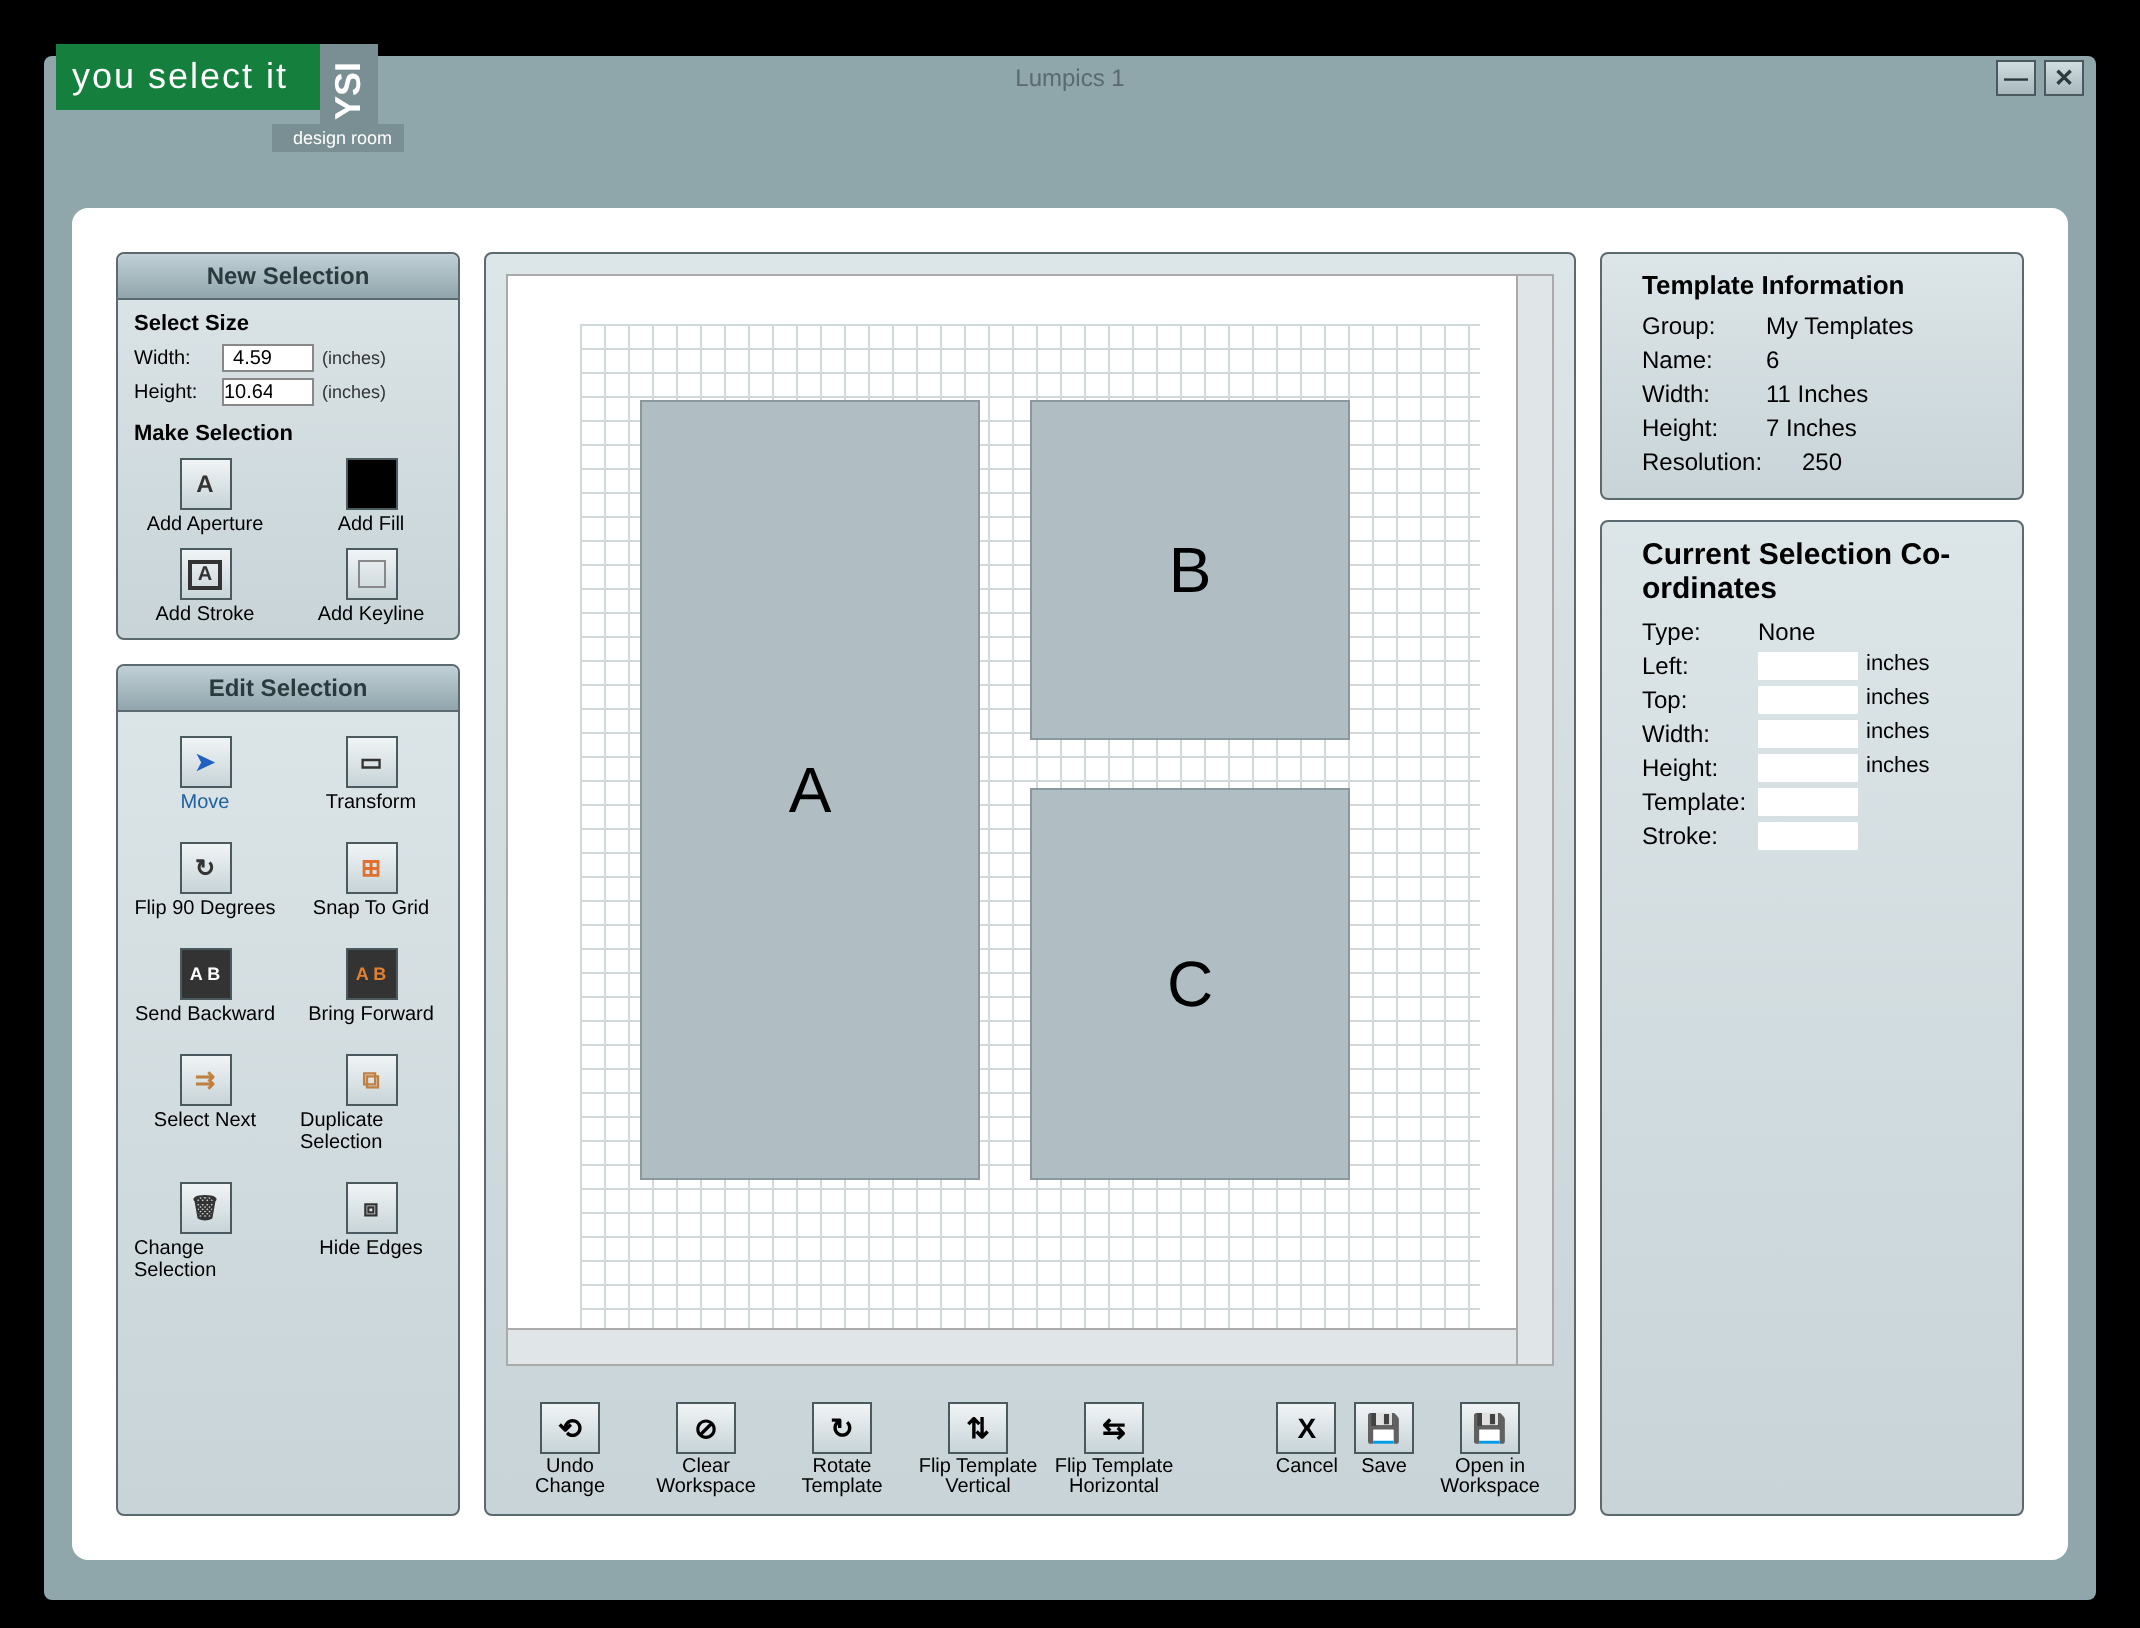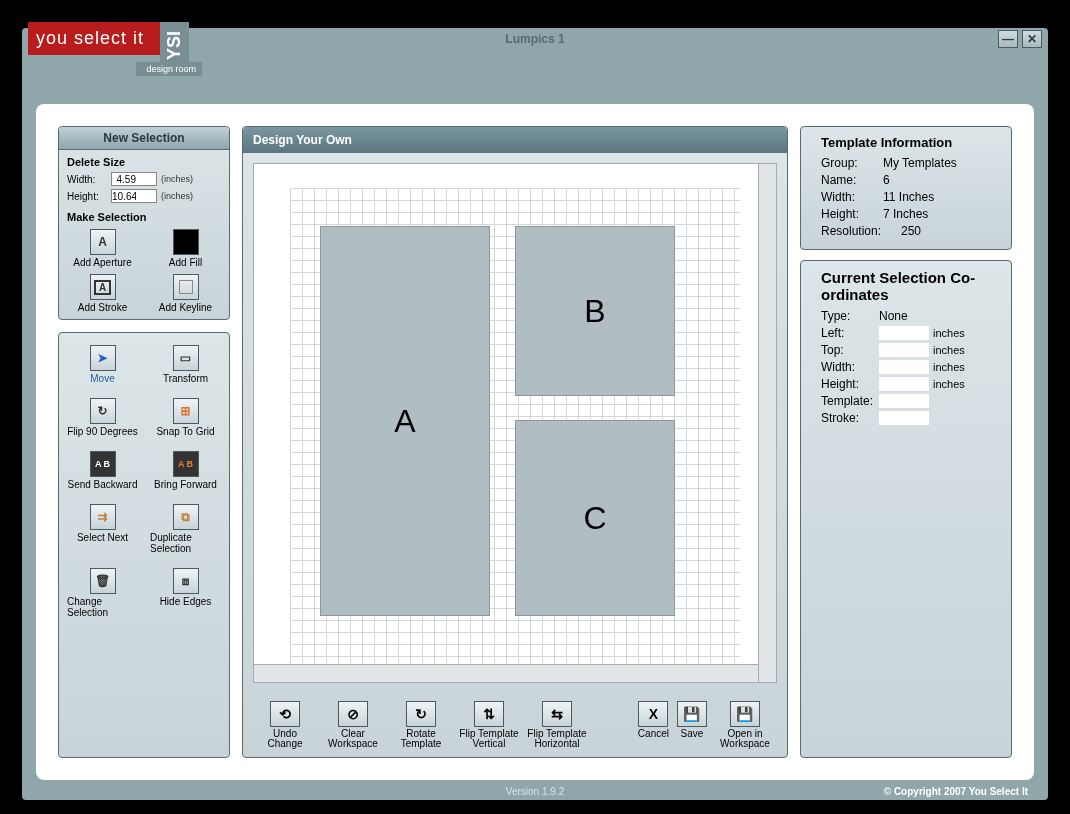--- a/index.html
+++ b/index.html
@@ -1,25 +1,25 @@
 <!DOCTYPE html>
 <html><head>
 <meta charset="utf-8">
 <style>
 * { box-sizing: border-box; margin: 0; padding: 0; font-family: Arial, Helvetica, sans-serif; }
 body { background: #000; width: 1070px; height: 814px; overflow: hidden; }
 
 .window { position: absolute; left: 22px; top: 28px; width: 1026px; height: 772px; background: #8fa6ab; border-radius: 4px; }
 .titlebar { height: 22px; display: flex; align-items: center; justify-content: center; position: relative; }
-.titlebar-title { color: #5a6a6e; font-size: 12px; font-weight: bold; }
+.titlebar-title { color: #5a6a6e; font-size: 12px; font-weight: normal; }
 .titlebar-btns { position: absolute; right: 6px; top: 2px; display: flex; gap: 4px; }
 .tbtn { width: 20px; height: 18px; border: 1px solid #4a5a5e; background: linear-gradient(#d0dce0,#a8b8bc); display: flex; align-items: center; justify-content: center; font-size: 12px; font-weight: bold; color: #2a3a3e; cursor: pointer; }
 
 .logo-wrap { position: absolute; left: 6px; top: -6px; }
-.logo-main { background: #b91c1c; color: #fff; padding: 6px 16px 6px 8px; font-size: 18px; letter-spacing: 1px; display: inline-block; }
+.logo-main { background: #15803d; color: #fff; padding: 6px 16px 6px 8px; font-size: 18px; letter-spacing: 1px; display: inline-block; }
 .logo-ysi { background: #7a8f94; color: #fff; display: inline-block; padding: 2px 4px; font-size: 18px; font-weight: bold; writing-mode: vertical-lr; transform: rotate(180deg); vertical-align: top; height: 40px; }
 .logo-sub { background: #7a8f94; color: #fff; font-size: 9px; padding: 2px 6px; text-align: right; margin-left: 108px; width: 66px; }
 
 .content-outer { position: absolute; left: 14px; top: 76px; right: 14px; bottom: 20px; background: #fff; border-radius: 8px; padding: 22px; display: flex; gap: 12px; }
 
 .left-col { width: 172px; display: flex; flex-direction: column; gap: 12px; }
 .panel { background: linear-gradient(#dce5e8,#c8d4d8); border: 1px solid #5a6a6e; border-radius: 4px; }
 .panel-header { background: linear-gradient(#c0d0d6,#90a6ac); color: #2a3a3e; font-size: 12px; font-weight: bold; text-align: center; padding: 4px; border-bottom: 1px solid #5a6a6e; border-radius: 4px 4px 0 0; }
 .panel-body { padding: 6px 8px; font-size: 11px; color: #000; }
 
@@ -49,21 +49,21 @@
 .tb-btn { display: flex; flex-direction: column; align-items: center; gap: 2px; cursor: pointer; }
 .tb-icon { width: 30px; height: 26px; border: 1px solid #4a5a5e; background: linear-gradient(#f0f4f6,#c8d4d8); display: flex; align-items: center; justify-content: center; font-size: 14px; font-weight: bold; }
 .tb-label { font-size: 10px; text-align: center; line-height: 1.0; color: #000; max-width: 60px; }
 .tb-spacer { flex: 1; }
 
 .right-col { width: 212px; display: flex; flex-direction: column; gap: 10px; }
 .info-panel { background: linear-gradient(#dce5e8,#c8d4d8); border: 1px solid #5a6a6e; border-radius: 4px; padding: 8px 20px; font-size: 12px; }
 .info-title { font-weight: bold; margin-bottom: 6px; font-size: 13px; }
 .info-row { display: flex; gap: 6px; margin-bottom: 3px; font-size: 12px; }
 .info-row .k { width: 56px; }
-.coord-row { display: flex; align-items: center; gap: 4px; margin-bottom: 3px; font-size: 12px; }
+.coord-row { display: flex; gap: 4px; margin-bottom: 3px; font-size: 12px; }
 .coord-row .k { width: 54px; }
 .coord-row .v { width: 50px; height: 14px; background: #fff; border: none; }
 .coord-row .u { font-size: 11px; }
 
 .footer { position: absolute; left: 0; right: 0; bottom: 0; height: 18px; display: flex; align-items: center; justify-content: center; color: #d8e4e8; font-size: 10px; }
 .footer .copy { position: absolute; right: 20px; color: #fff; font-size: 10px; font-weight: bold; }
 </style>
 </head>
 <body>
 
@@ -82,21 +82,21 @@
     </div>
     <div class="logo-sub">design room</div>
   </div>
 
   <div class="content-outer">
 
     <div class="left-col">
       <div class="panel">
         <div class="panel-header">New Selection</div>
         <div class="panel-body">
-          <div class="sec-label">Delete Size</div>
+          <div class="sec-label">Select Size</div>
           <div class="sz-row">
             <label>Width:</label>
             <input value="4.59" style="">
             <span class="sz-unit">(inches)</span>
           </div>
           <div class="sz-row">
             <label>Height:</label>
             <input value="10.64" style="">
             <span class="sz-unit">(inches)</span>
           </div>
@@ -120,20 +120,21 @@
               <div class="icon-box">
                   <span style="border:1px solid #888;width:14px;height:14px;display:block"></span>
                 </div>
               <div class="icon-label">Add Keyline</div>
             </div>
           </div>
         </div>
       </div>
 
       <div class="panel" style="flex:1">
+        <div class="panel-header">Edit Selection</div>
         <div class="panel-body">
           <div class="btn-grid" style="gap:14px 12px">
             <div class="icon-btn selected">
               <div class="icon-box" style="color:#2060c0">➤</div>
               <div class="icon-label">Move</div>
             </div>
             <div class="icon-btn">
               <div class="icon-box">▭</div>
               <div class="icon-label">Transform</div>
             </div>
@@ -168,21 +169,20 @@
             <div class="icon-btn">
               <div class="icon-box">⧈</div>
               <div class="icon-label">Hide Edges</div>
             </div>
           </div>
         </div>
       </div>
     </div>
 
     <div class="center-col">
-      <div class="canvas-header">Design Your Own</div>
       <div class="canvas-area">
         <div class="grid-bg">
           <div class="shape" style="left:30px;top:38px;width:170px;height:390px">
               <span>A</span>
             </div>
           <div class="shape" style="left:225px;top:38px;width:160px;height:170px">
               <span>B</span>
             </div>
           <div class="shape" style="left:225px;top:232px;width:160px;height:196px">
               <span>C</span>
@@ -284,17 +284,13 @@
           </div>
         <div class="coord-row">
             <span class="k">Stroke:</span>
             <span class="v"></span>
           </div>
       </div>
     </div>
 
   </div>
 
-  <div class="footer">
-    <span>Version 1.9.2</span>
-    <span class="copy">© Copyright 2007 You Select It</span>
-  </div>
 </div>
 
 </body></html>

